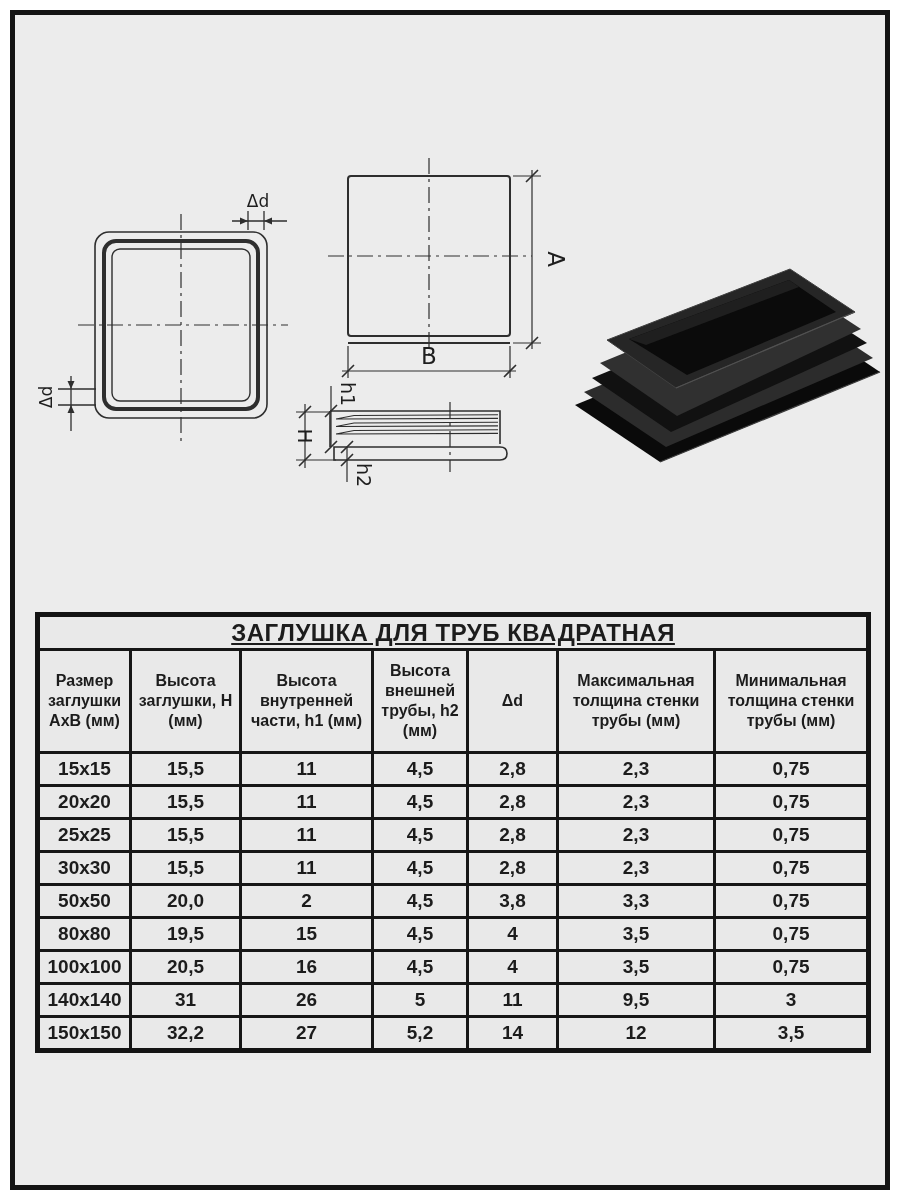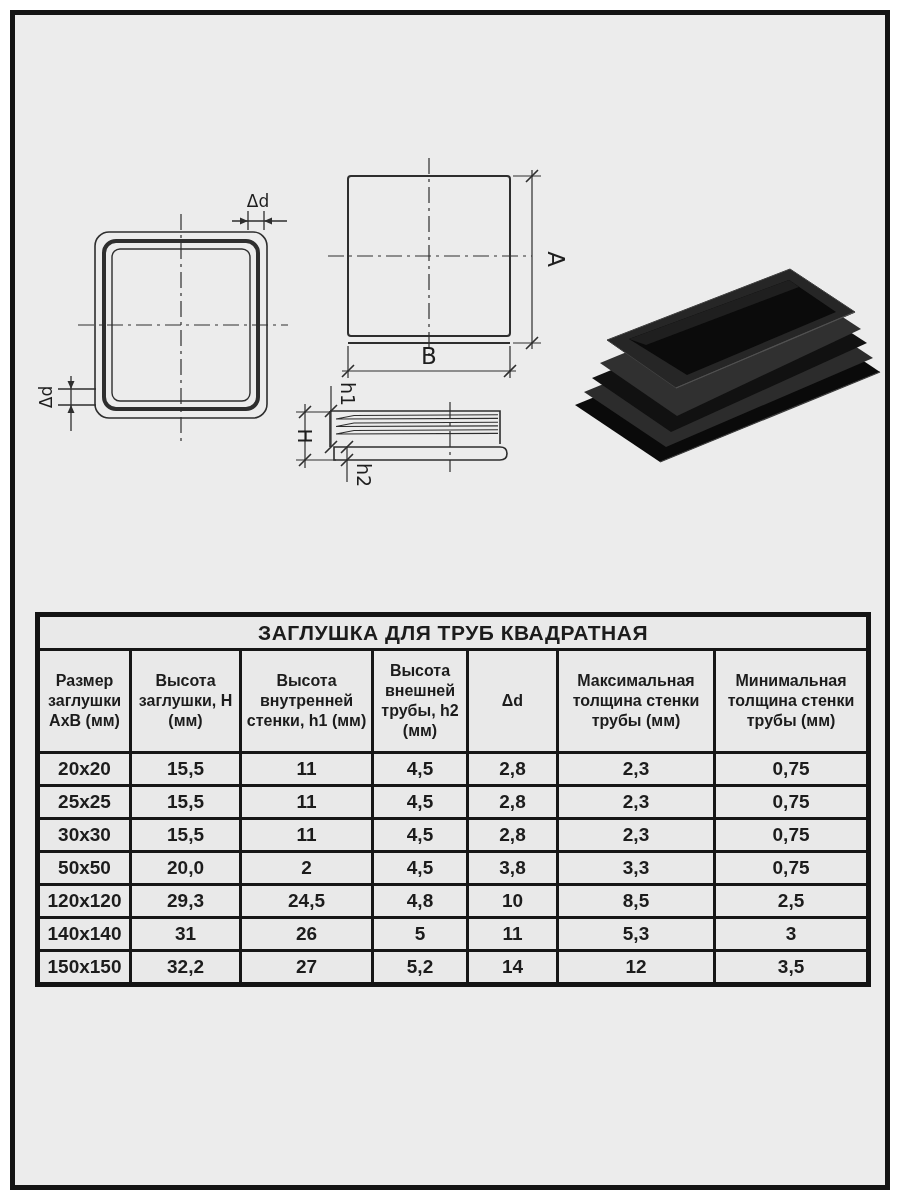--- a/index.html
+++ b/index.html
@@ -14,21 +14,21 @@
   .drawing-svg{position:absolute;left:0;top:0;}
   .table-wrap{position:absolute;left:20px;top:597px;width:831px;}
   table.spec{
     border-collapse:collapse;table-layout:fixed;width:831px;
     background:#e9e9e9;border:5px solid #141414;
   }
   table.spec th,table.spec td{
     border:3px solid #161616;color:#1c1c1c;text-align:center;vertical-align:middle;
     padding:0 2px;overflow:hidden;
   }
-  th.title-cell{height:31px;font-size:21px;font-weight:bold;letter-spacing:.5px;}
+  th.title-cell{height:31px;font-size:24px;font-weight:bold;letter-spacing:.5px;text-decoration:underline;}
   tr.cols th{height:100px;font-size:16px;font-weight:bold;line-height:1.25;}
   table.spec td{height:30px;font-size:19px;font-weight:bold;}
   .dwg-text{fill:#1e1e1e;font-family:"DejaVu Sans",sans-serif;}
 </style>
 </head>
 <body>
 
 <div class="paper">
 
   <svg class="drawing-svg" width="870" height="582" viewBox="15 15 870 582">
@@ -111,29 +111,38 @@
           <col style="width:157px">
           <col style="width:154px">
       </colgroup>
       <thead>
         <tr>
           <th colspan="7" class="title-cell">ЗАГЛУШКА  ДЛЯ  ТРУБ  КВАДРАТНАЯ</th>
         </tr>
         <tr class="cols" id="column-row">
             <th>Размер заглушки АхВ (мм)</th>
             <th>Высота заглушки, Н (мм)</th>
-            <th>Высота внутренней стенки, h1 (мм)</th>
+            <th>Высота внутренней части, h1 (мм)</th>
             <th>Высота внешней трубы, h2 (мм)</th>
             <th>Δd</th>
             <th>Максимальная толщина стенки трубы (мм)</th>
             <th>Минимальная толщина стенки трубы (мм)</th>
           </tr>
       </thead>
       <tbody id="table-body">
           <tr>
+            <td>15x15</td>
+            <td>15,5</td>
+            <td>11</td>
+            <td>4,5</td>
+            <td>2,8</td>
+            <td>2,3</td>
+            <td>0,75</td>
+          </tr>
+          <tr>
             <td>20x20</td>
             <td>15,5</td>
             <td>11</td>
             <td>4,5</td>
             <td>2,8</td>
             <td>2,3</td>
             <td>0,75</td>
           </tr>
           <tr>
             <td>25x25</td>
@@ -156,35 +165,44 @@
           <tr>
             <td>50x50</td>
             <td>20,0</td>
             <td>2</td>
             <td>4,5</td>
             <td>3,8</td>
             <td>3,3</td>
             <td>0,75</td>
           </tr>
           <tr>
-            <td>120x120</td>
-            <td>29,3</td>
-            <td>24,5</td>
-            <td>4,8</td>
-            <td>10</td>
-            <td>8,5</td>
-            <td>2,5</td>
+            <td>80x80</td>
+            <td>19,5</td>
+            <td>15</td>
+            <td>4,5</td>
+            <td>4</td>
+            <td>3,5</td>
+            <td>0,75</td>
+          </tr>
+          <tr>
+            <td>100x100</td>
+            <td>20,5</td>
+            <td>16</td>
+            <td>4,5</td>
+            <td>4</td>
+            <td>3,5</td>
+            <td>0,75</td>
           </tr>
           <tr>
             <td>140x140</td>
             <td>31</td>
             <td>26</td>
             <td>5</td>
             <td>11</td>
-            <td>5,3</td>
+            <td>9,5</td>
             <td>3</td>
           </tr>
           <tr>
             <td>150x150</td>
             <td>32,2</td>
             <td>27</td>
             <td>5,2</td>
             <td>14</td>
             <td>12</td>
             <td>3,5</td>

